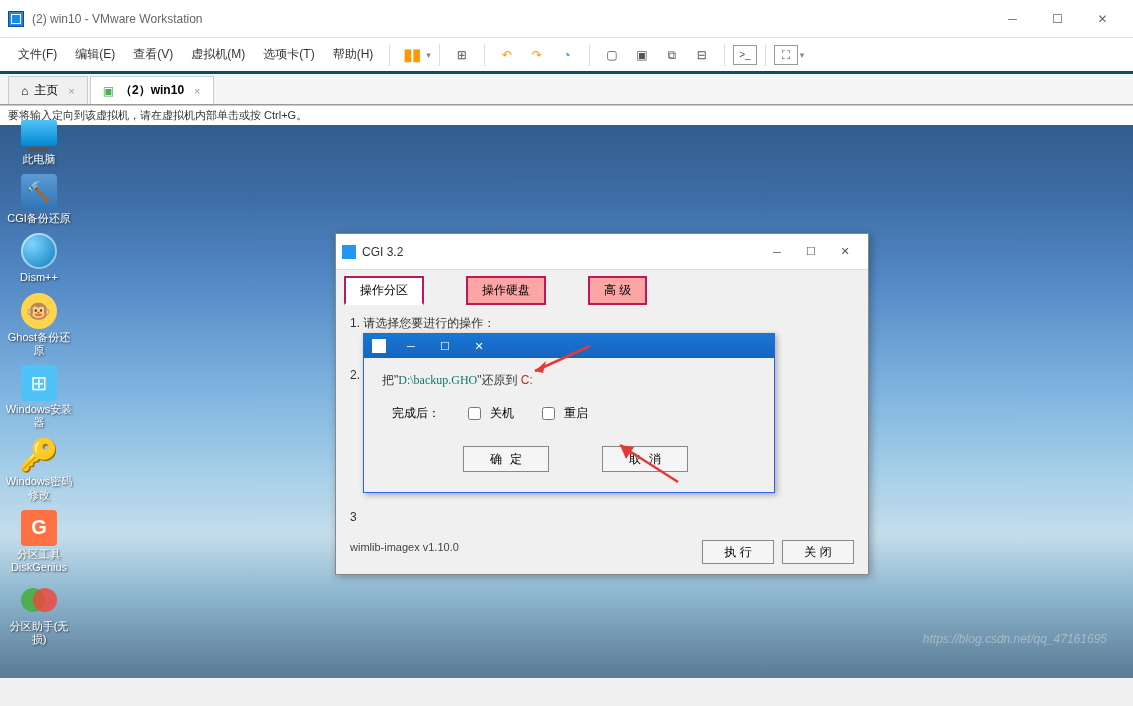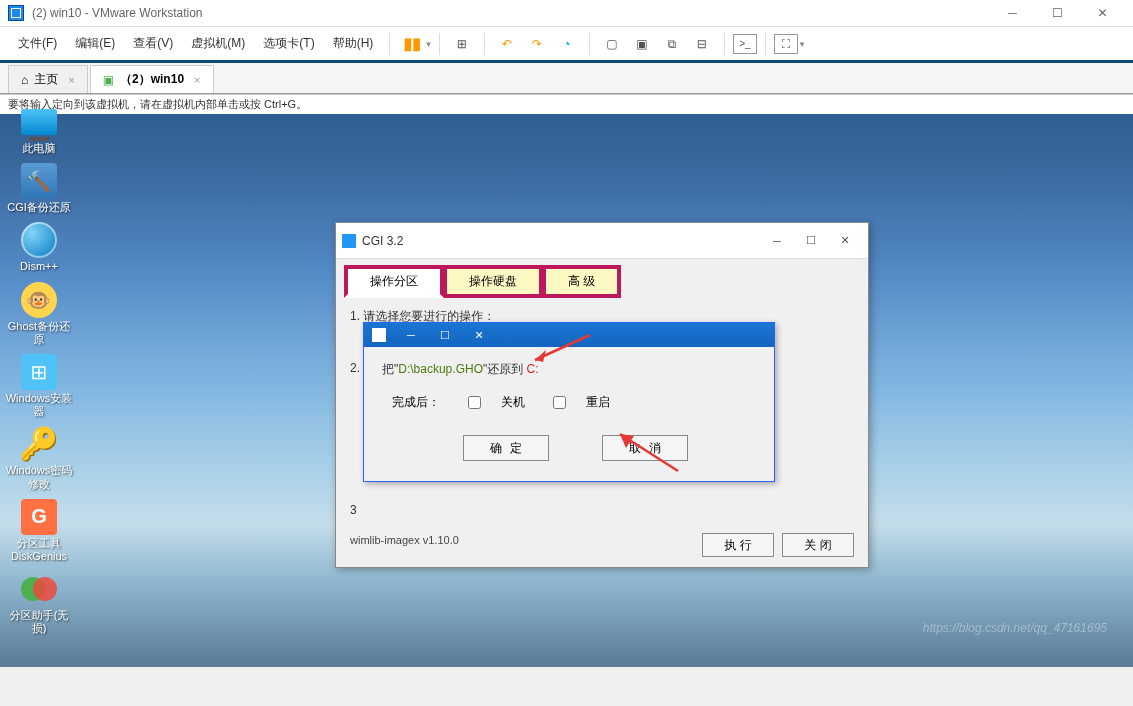--- a/index.html
+++ b/index.html
@@ -1,19 +1,19 @@
 <!DOCTYPE html>
 <html><head>
 <meta charset="utf-8">
 <style>
 * { box-sizing: border-box; margin: 0; padding: 0; font-family: "Microsoft YaHei", "SimSun", sans-serif; }
 body { width: 1133px; height: 706px; background: #f0f0f0; overflow: hidden; position: relative; font-size: 12px; }
 
 
-.vmware-titlebar { height: 27px; background: #fff; display: flex; align-items: center; padding: 0 8px; border-bottom: 1px solid #e0e0e0; }
+.vmware-titlebar { height: 38px; background: #fff; display: flex; align-items: center; padding: 0 8px; border-bottom: 1px solid #e0e0e0; }
 .vmware-logo { width: 16px; height: 16px; background: #1e88e5; border: 1px solid #0d47a1; margin-right: 8px; position: relative; }
 .vmware-logo::after { content: ''; position: absolute; inset: 2px; border: 1px solid #fff; }
 .vmware-title { color: #666; font-size: 12px; flex: 1; }
 .win-controls { display: flex; gap: 0; }
 .win-btn { width: 45px; height: 30px; display: flex; align-items: center; justify-content: center; color: #666; cursor: pointer; }
 
 
 .vmware-menubar { height: 36px; background: #fff; display: flex; align-items: center; padding: 0 10px; border-bottom: 3px solid #0c4a6e; gap: 2px; }
 .menu-item { padding: 4px 8px; color: #333; cursor: pointer; font-size: 12px; }
 .menu-sep { width: 1px; height: 22px; background: #ddd; margin: 0 6px; }
@@ -51,23 +51,23 @@
 
 
 .cgi-window { position: absolute; left: 335px; top: 128px; width: 534px; background: #f0f0f0; border: 1px solid #888; box-shadow: 2px 2px 8px rgba(0,0,0,0.3); }
 .cgi-titlebar { height: 36px; background: #fff; display: flex; align-items: center; padding: 0 6px; border-bottom: 1px solid #ddd; font-size: 12px; }
 .cgi-title-icon { width:14px; height:14px; background:#2196f3; margin-right:6px; }
 .cgi-title-text { flex:1; color:#333; }
 .cgi-win-controls { display:flex; gap:0; }
 .cgi-win-btn { width:34px; height:22px; display:flex; align-items:center; justify-content:center; cursor:pointer; color:#555; font-size:11px; }
 
 .cgi-tabs { display:flex; padding: 6px 8px 0; background:#f0f0f0; }
-.cgi-tab { padding:4px 22px; border:4px solid #be185d; background:#fff; font-size:12px; cursor:pointer; margin-right:-1px; position:relative; }
+.cgi-tab { padding:4px 14px; border:2px solid #be185d; background:#fff; font-size:12px; cursor:pointer; margin-right:-1px; position:relative; }
 .cgi-tab.active { border-bottom-color:#fff; z-index:1; }
-.cgi-tab.inactive { background:#fef9c3; }
+.cgi-tab.inactive { background:#fca5a5;margin-left:43px; }
 
 .cgi-body { padding: 10px 14px; background:#f0f0f0; font-size:12px; color:#333; }
 .cgi-section { margin-bottom: 10px; }
 .cgi-radios { display:flex; gap: 36px; margin: 8px 0 8px 24px; }
 .cgi-radio { display:flex; align-items:center; gap:4px; }
 .cgi-radio input { margin:0; }
 .inline-link { color:#0066cc; margin-left: 60px; }
 
 .cgi-status { margin-top: 8px; font-size:12px; line-height:1.6; }
 .cgi-status-label { color:#333; }
@@ -78,24 +78,24 @@
 .cgi-btn { width:72px; height:24px; border:1px solid #888; background:#f5f5f5; cursor:pointer; margin-left:8px; font-size:12px; }
 
 
 .restore-dialog { position:absolute; left:363px; top:228px; width:412px; background:#f0f0f0; border:1px solid #2962ff; box-shadow: 2px 2px 6px rgba(0,0,0,0.3); }
 .restore-titlebar { height:24px; background: linear-gradient(#1976d2, #1565c0); display:flex; align-items:center; padding:0 8px; color:#fff; font-size:12px; }
 .restore-title-icon { width:14px; height:14px; background:#fff; margin-right:8px; }
 .restore-title-text { flex:1; }
 .restore-win-btn { width:34px; height:22px; display:flex; align-items:center; justify-content:center; color:#fff; cursor:pointer; font-size:11px; }
 .restore-body { padding:14px 18px 12px; font-size:12px; }
 .restore-msg { color:#333; margin-bottom:16px; }
-.restore-msg .path { color:#4d7c0f; }
+.restore-msg .path { color:#0f766e;font-family:Liberation Serif, serif; }
 .restore-msg .drive { color:#c62828; }
 .restore-checks { display:flex; gap:28px; margin:10px 0 20px 30px; }
-.restore-checks label { display:flex; align-items:center; gap:20px; }
+.restore-checks label { display:flex; align-items:center; gap:9px; }
 .restore-btns { display:flex; justify-content:center; gap:40px; padding:4px 0 8px; }
 .restore-btn { width:86px; height:26px; border:1px solid #888; background:#f5f5f5; cursor:pointer; letter-spacing:8px; padding-left:8px; font-size:12px;margin-left:13px; }
 
 
 .arrow { position:absolute; pointer-events:none; }
 .arrow-line { stroke:#e53935; stroke-width:2.5; fill:none; }
 .arrow-head { fill:#e53935; }
 
 
 .footer-bar { height:20px; background:#fff; border-top:1px solid #ccc; padding:2px 8px; font-size:11px; color:#333; display:flex; align-items:center; }

